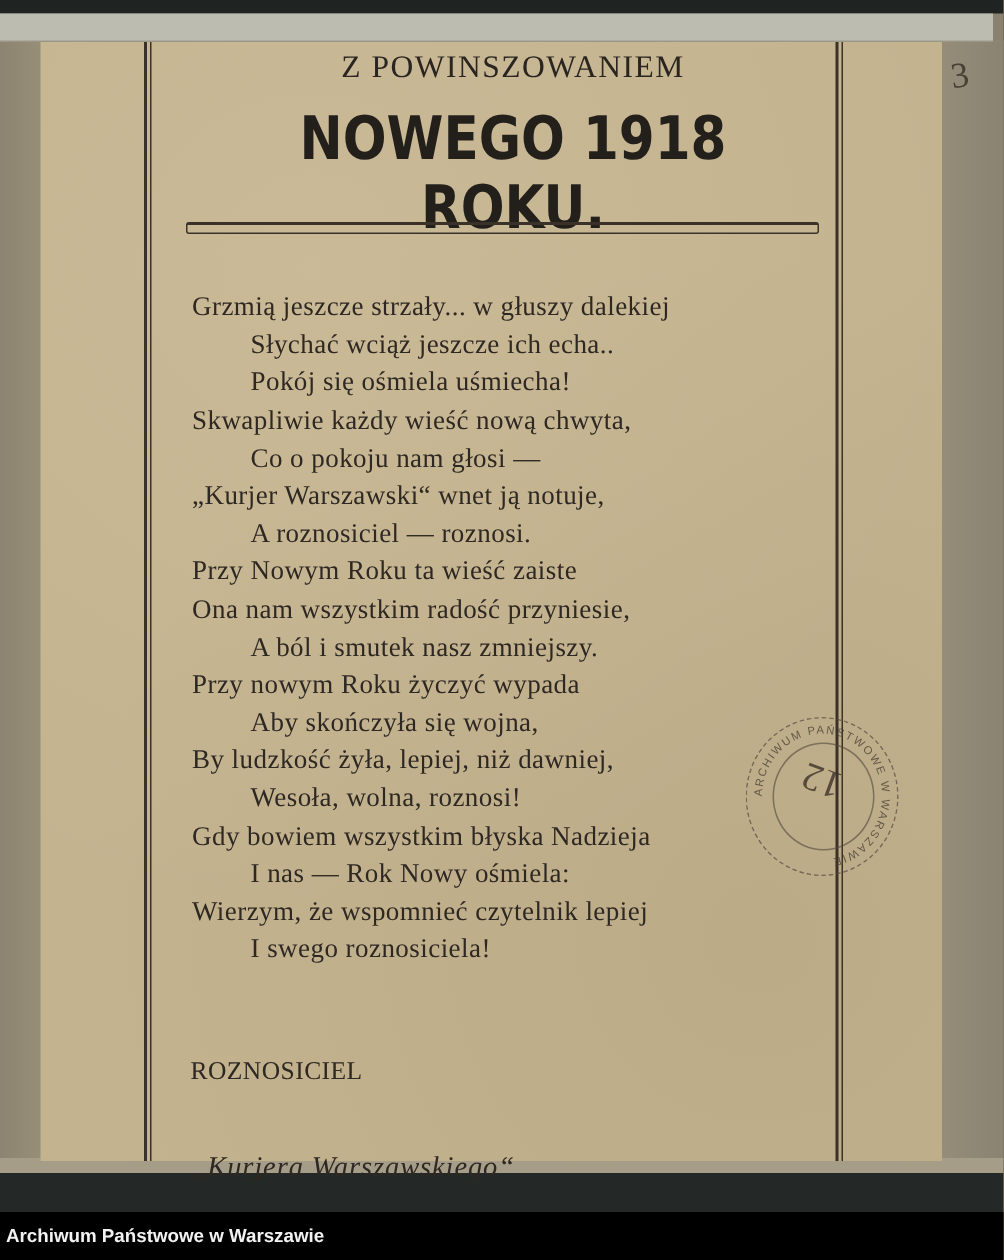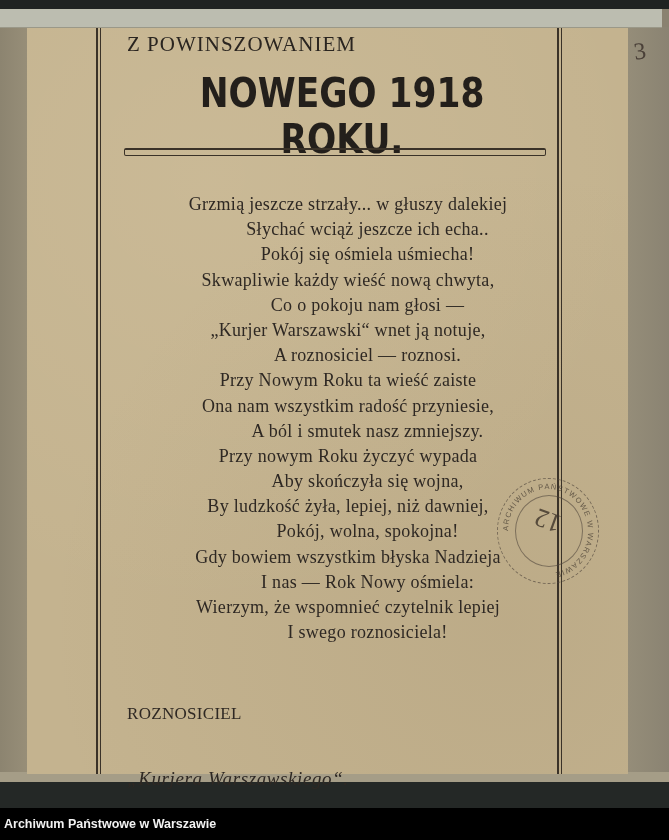--- a/index.html
+++ b/index.html
@@ -25,30 +25,30 @@
         radial-gradient(circle at 30% 20%, rgba(255,240,210,0.10), rgba(0,0,0,0) 60%),
         radial-gradient(circle at 80% 80%, rgba(120,100,70,0.10), rgba(0,0,0,0) 60%);
     }
     .vrule { position: absolute; top: 0; height: 746px; width: 5px; }
     .vrule::before, .vrule::after { content: ""; position: absolute; top: 0; bottom: 0; width: 1.5px; background: #3a3228; }
     .vrule::before { left: 0; }
     .vrule::after { left: 3.5px; }
     .vrule.left { left: 69px; }
     .vrule.right { left: 530px; }
 
-    .kicker { position: absolute; left: 100px; width: 430px; top: 4px; 
+    .kicker { position: absolute; left: 100px; width: 430px; top: 4px; text-align: center;
       font-family: "Liberation Serif", serif; font-size: 21px; letter-spacing: 1px; color: #2a2520; }
     .headline { position: absolute; left: 80px; width: 470px; top: 42px; text-align: center;
       font-family: "DejaVu Sans", sans-serif; font-weight: bold; font-size: 40px; letter-spacing: 0px;
       color: #231f1b; transform: scaleX(0.86); transform-origin: center; }
     .hr { position: absolute; left: 97px; top: 120px; width: 420px; height: 5px;
       border-top: 2px solid #3a3228; border-bottom: 1.5px solid #3a3228;
       border-left: 1.5px solid #3a3228; border-right: 1.5px solid #3a3228; border-radius: 2px; }
 
-    .poem { position: absolute; left: 111px; top: 164px; width: 420px; text-align: center; }
+    .poem { position: absolute; left: 101px; top: 164px; width: 420px; }
     .line { height: 25.2px; font-family: "Liberation Serif", serif; font-size: 18px; color: #2e2823; white-space: nowrap; line-height: 25.2px; letter-spacing: 0.3px; }
     .line.indent { padding-left: 39px; }
 
     .signature { position: absolute; left: 100px; width: 430px; top: 676px; text-align: left;
       font-family: "Liberation Serif", serif; font-size: 17px; color: #2e2823; letter-spacing: 0.3px; }
     .publisher { position: absolute; left: 100px; width: 430px; top: 712px; text-align: left;
       font-family: Liberation Serif, serif; font-style: italic; font-size: 19px; color: #2e2823; letter-spacing: 0.6px; margin-top: 28px; }
 
     .page-number { position: absolute; left: 634px; top: 38px; font-family: "Liberation Serif", serif;
       font-size: 24px; color: #4a4038; transform: rotate(-8deg); }
@@ -91,21 +91,21 @@
       <div class="line">Skwapliwie każdy wieść nową chwyta,</div>
       <div class="line indent">Co o pokoju nam głosi —</div>
       <div class="line">„Kurjer Warszawski“ wnet ją notuje,</div>
       <div class="line indent">A roznosiciel — roznosi.</div>
       <div class="line">Przy Nowym Roku ta wieść zaiste</div>
       <div class="line">Ona nam wszystkim radość przyniesie,</div>
       <div class="line indent">A ból i smutek nasz zmniejszy.</div>
       <div class="line">Przy nowym Roku życzyć wypada</div>
       <div class="line indent">Aby skończyła się wojna,</div>
       <div class="line">By ludzkość żyła, lepiej, niż dawniej,</div>
-      <div class="line indent">Pokój, wolna, spokojna!</div>
+      <div class="line indent">Wesoła, wolna, roznosi!</div>
       <div class="line">Gdy bowiem wszystkim błyska Nadzieja</div>
       <div class="line indent">I nas — Rok Nowy ośmiela:</div>
       <div class="line">Wierzym, że wspomnieć czytelnik lepiej</div>
       <div class="line indent">I swego roznosiciela!</div>
     </div>
 
     <div class="signature">ROZNOSICIEL</div>
     <div class="publisher">„Kurjera Warszawskiego“.</div>
   </div>
 

